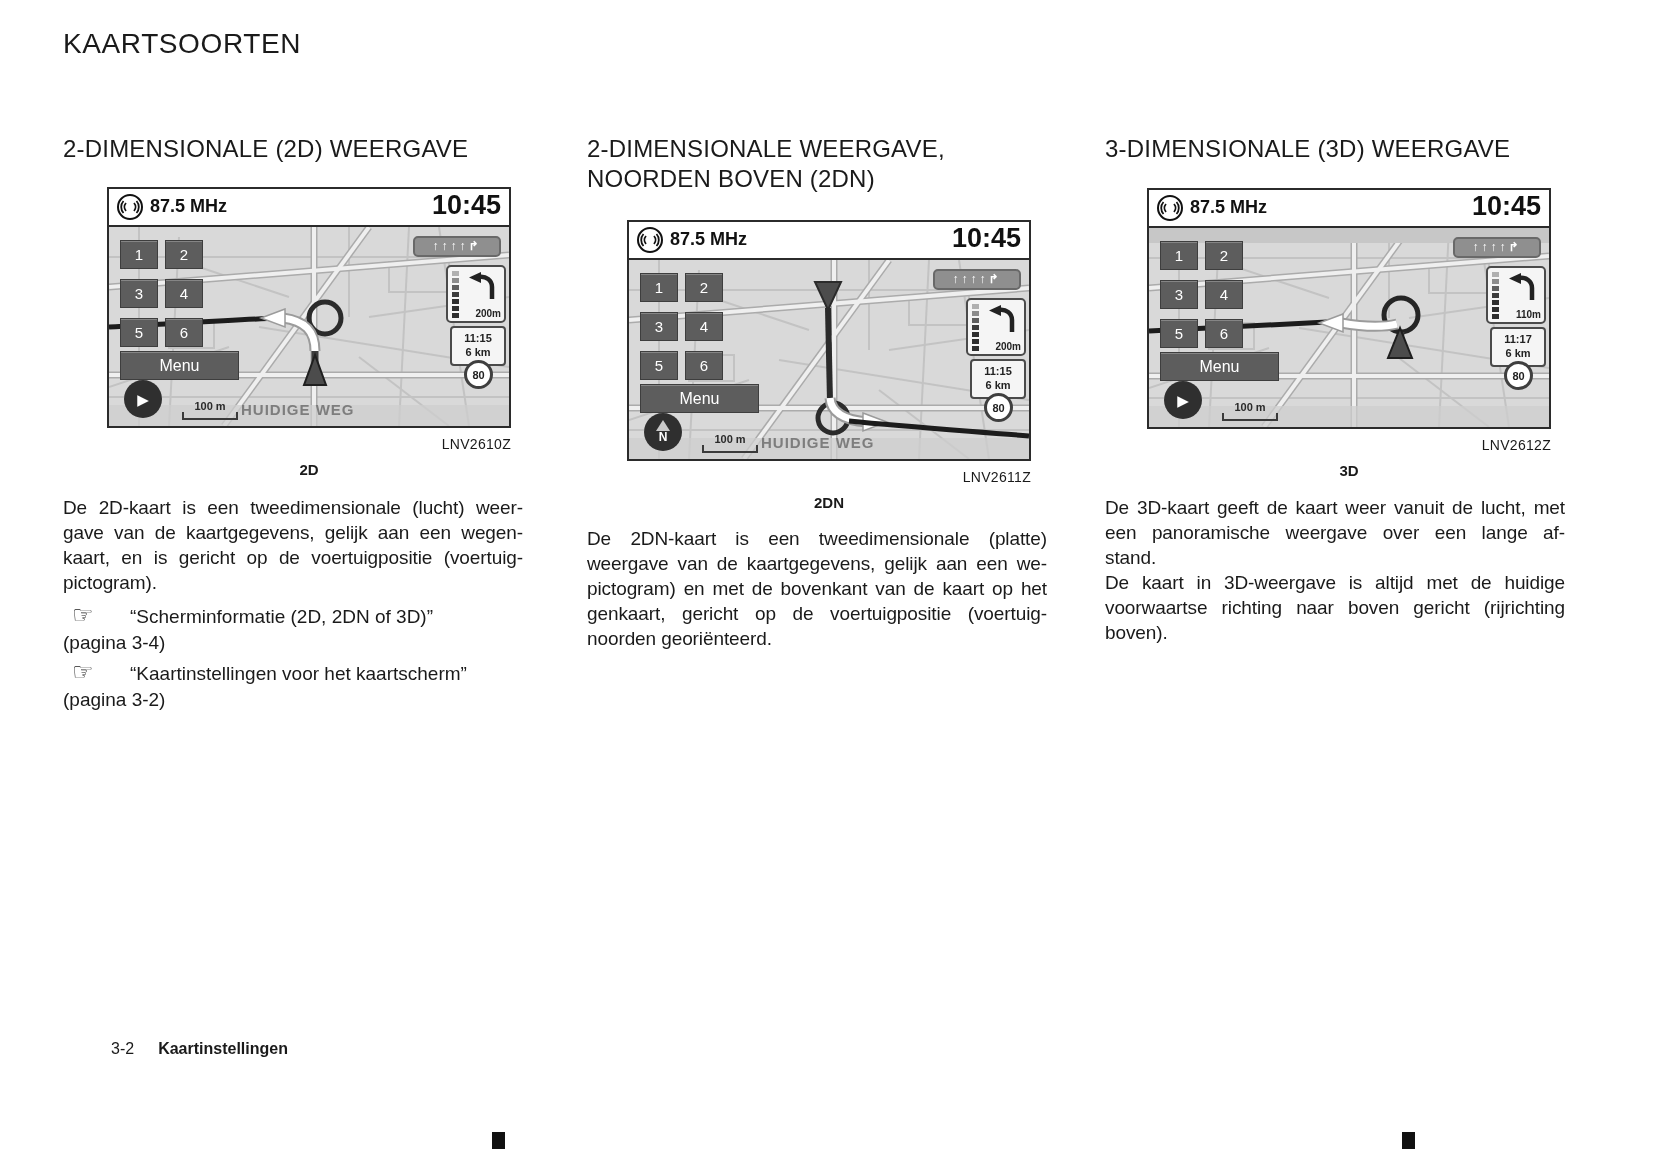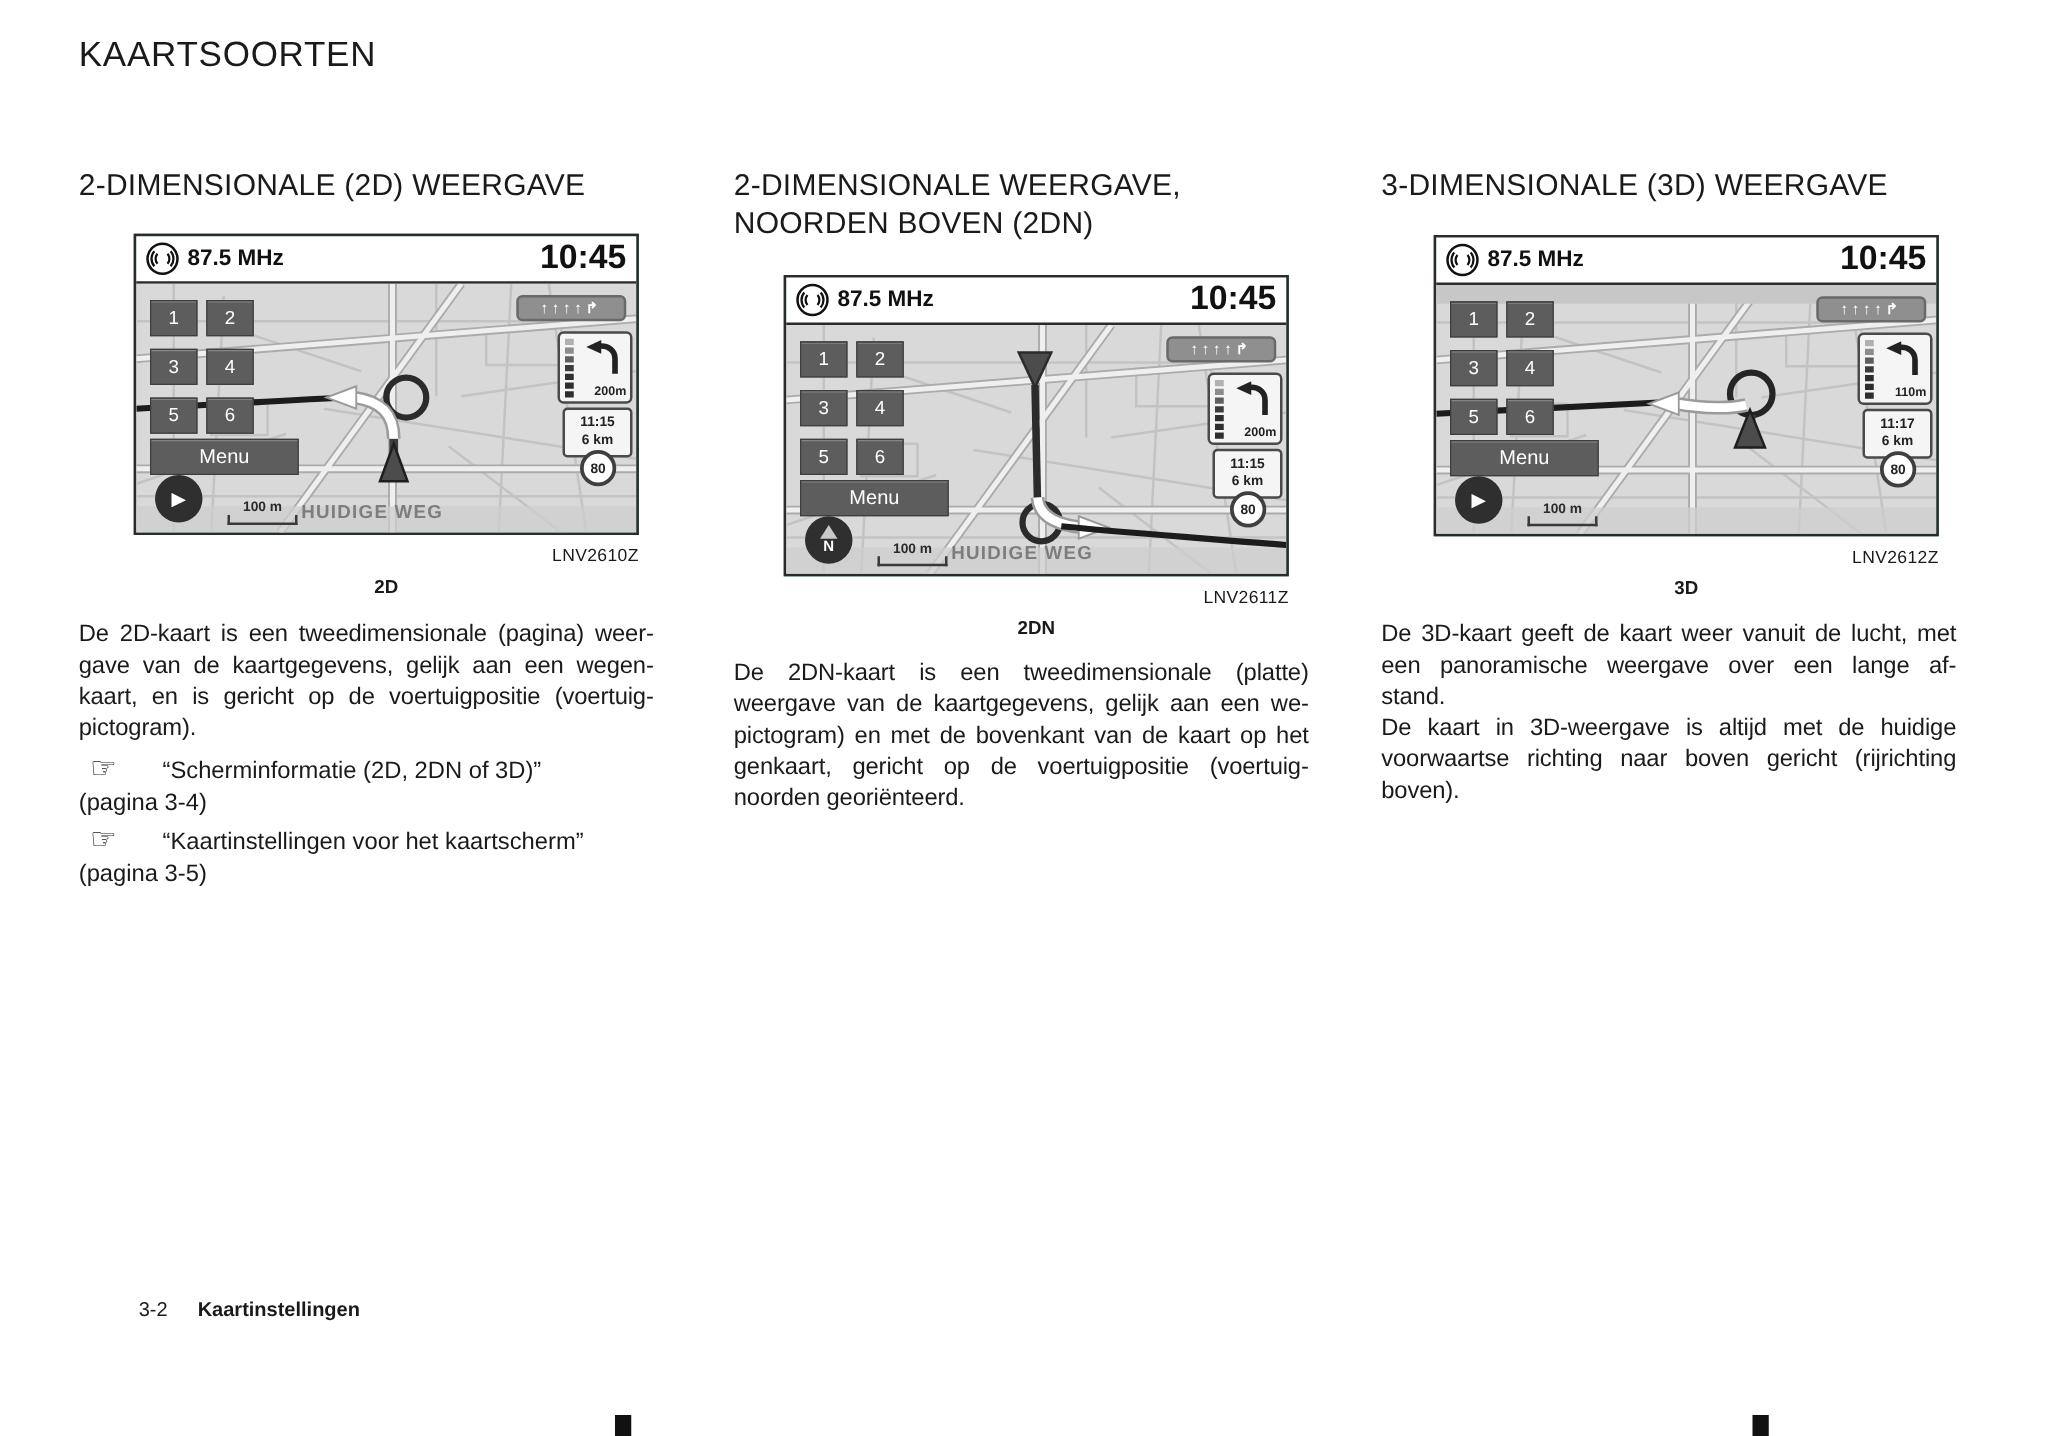--- a/index.html
+++ b/index.html
@@ -7,21 +7,21 @@
     position:relative; width:1653px; height:1149px; background:#fff;
     font-family:"Liberation Sans", sans-serif; color:#1a1a1a; overflow:hidden;
   }
   .page-title { position:absolute; left:63px; top:28px; font-size:28px; letter-spacing:.6px; }
   .col-heading { position:absolute; font-size:24px; line-height:30px; white-space:pre-line; letter-spacing:.2px; }
   #heading-1 { left:63px; top:134px; }
   #heading-2 { left:587px; top:134px; }
   #heading-3 { left:1105px; top:134px; }
 
   
-  .screen { position:absolute; width:400px; height:237px; border:2px solid #2b2b2b; background:#14532d; }
+  .screen { position:absolute; width:400px; height:237px; border:2px solid #2b2b2b; background:#fca5a5; }
   #screen-1 { left:107px; top:187px; }
   #screen-2 { left:627px; top:220px; }
   #screen-3 { left:1147px; top:188px; }
 
   .statusbar { position:relative; height:36px; border-bottom:2px solid #2b2b2b; background:#fff; }
   .radio-icon { position:absolute; left:7px; top:4px; width:28px; height:28px; }
   .freq { position:absolute; left:41px; top:7px; font-weight:bold; font-size:18px; color:#111; }
   .clock { position:absolute; right:8px; top:1px; font-weight:bold; font-size:27px; color:#111; }
 
   .map { position:relative; height:199px; background:#d9d9d9; overflow:hidden; }
@@ -400,21 +400,21 @@
   </div>
 
   <div class="imgcode" id="code-1">LNV2610Z</div>
   <div class="imgcode" id="code-2">LNV2611Z</div>
   <div class="imgcode" id="code-3">LNV2612Z</div>
   <div class="caption" id="caption-1">2D</div>
   <div class="caption" id="caption-2">2DN</div>
   <div class="caption" id="caption-3">3D</div>
 
   <div class="bodytext" id="body-1">
-      <div class="line">De 2D-kaart is een tweedimensionale (pagina) weer-</div>
+      <div class="line">De 2D-kaart is een tweedimensionale (lucht) weer-</div>
       <div class="line">gave van de kaartgegevens, gelijk aan een wegen-</div>
       <div class="line">kaart, en is gericht op de voertuigpositie (voertuig-</div>
       <div class="line line-last">pictogram).</div>
     </div>
   <div class="bodytext" id="body-2">
       <div class="line">De 2DN-kaart is een tweedimensionale (platte)</div>
       <div class="line">weergave van de kaartgegevens, gelijk aan een we-</div>
       <div class="line">pictogram) en met de bovenkant van de kaart op het</div>
       <div class="line">genkaart, gericht op de voertuigpositie (voertuig-</div>
       <div class="line line-last">noorden georiënteerd.</div>
@@ -429,21 +429,21 @@
     </div>
 
   <div class="ref" id="ref-1">
     <span class="ref-icon">☞</span>
     <div class="ref-text">“Scherminformatie (2D, 2DN of 3D)”</div>
     <div class="ref-page">(pagina 3-4)</div>
   </div>
   <div class="ref" id="ref-2">
     <span class="ref-icon">☞</span>
     <div class="ref-text">“Kaartinstellingen voor het kaartscherm”</div>
-    <div class="ref-page">(pagina 3-5)</div>
+    <div class="ref-page">(pagina 3-2)</div>
   </div>
 
   <div class="footer">
     <span>3-2</span><span class="chapter">Kaartinstellingen</span>
   </div>
 
   <div class="cropmark" id="crop-1"></div>
   <div class="cropmark" id="crop-2"></div>
 
 </div>

